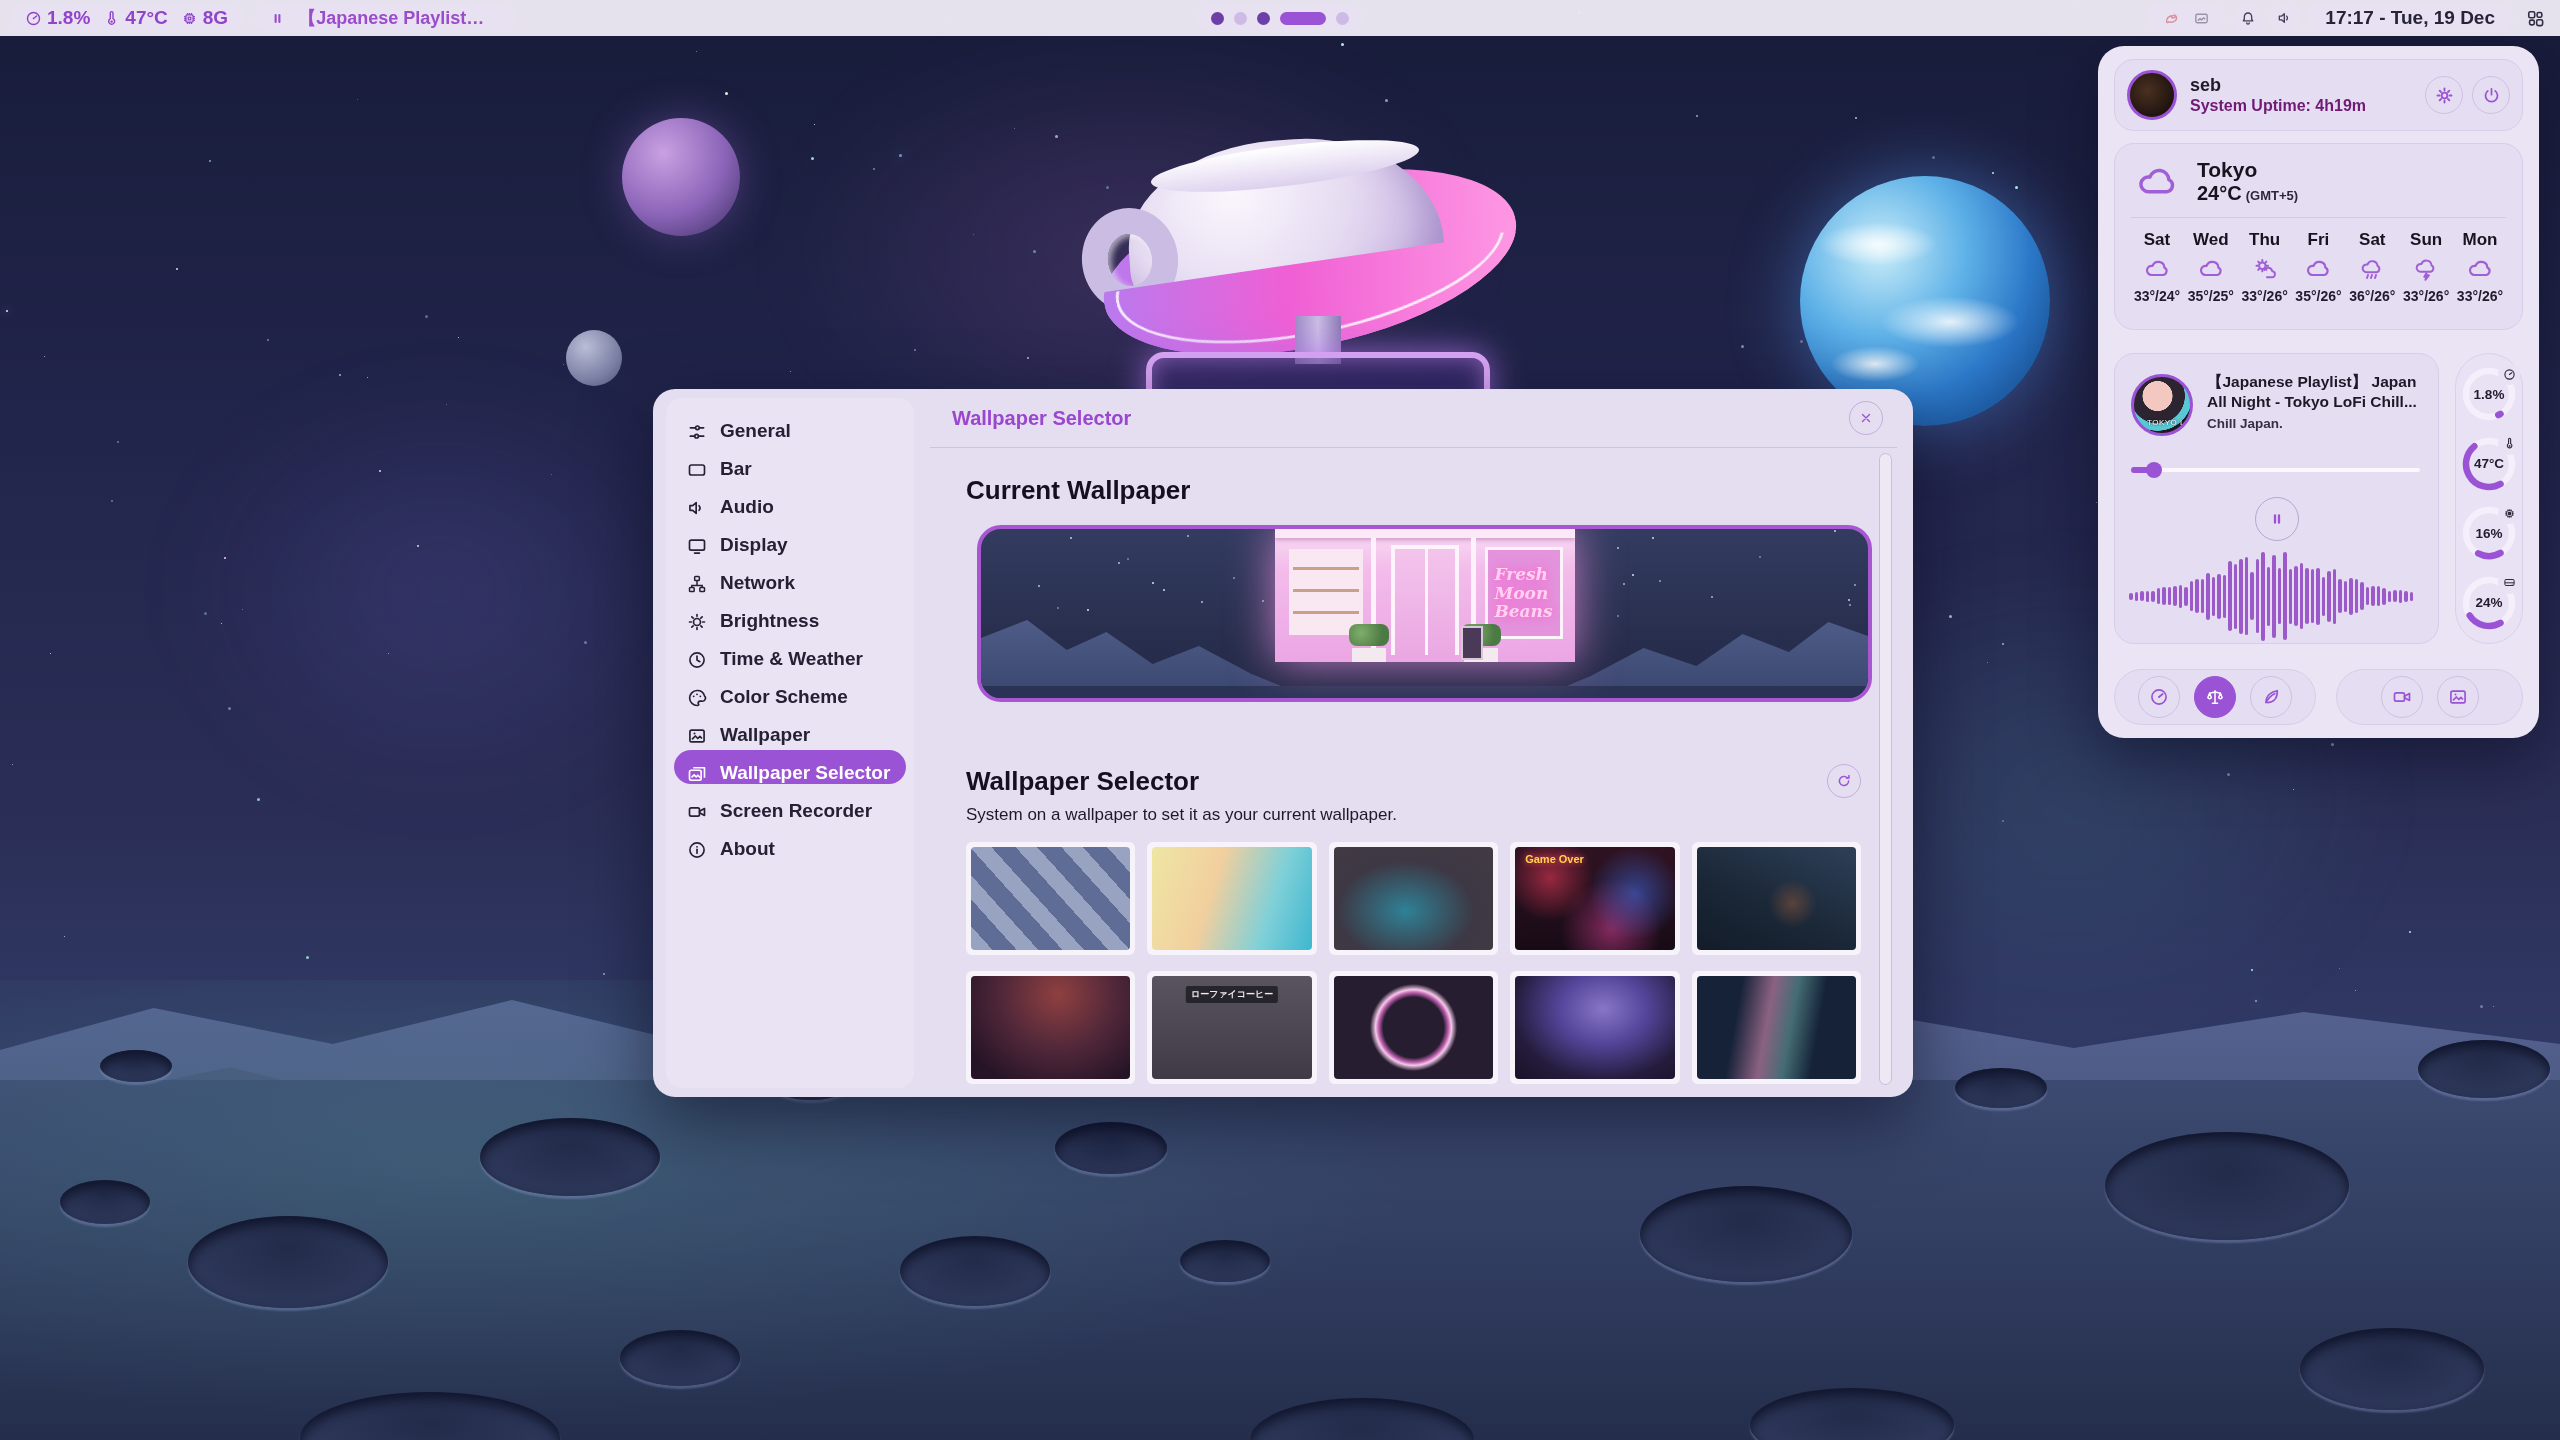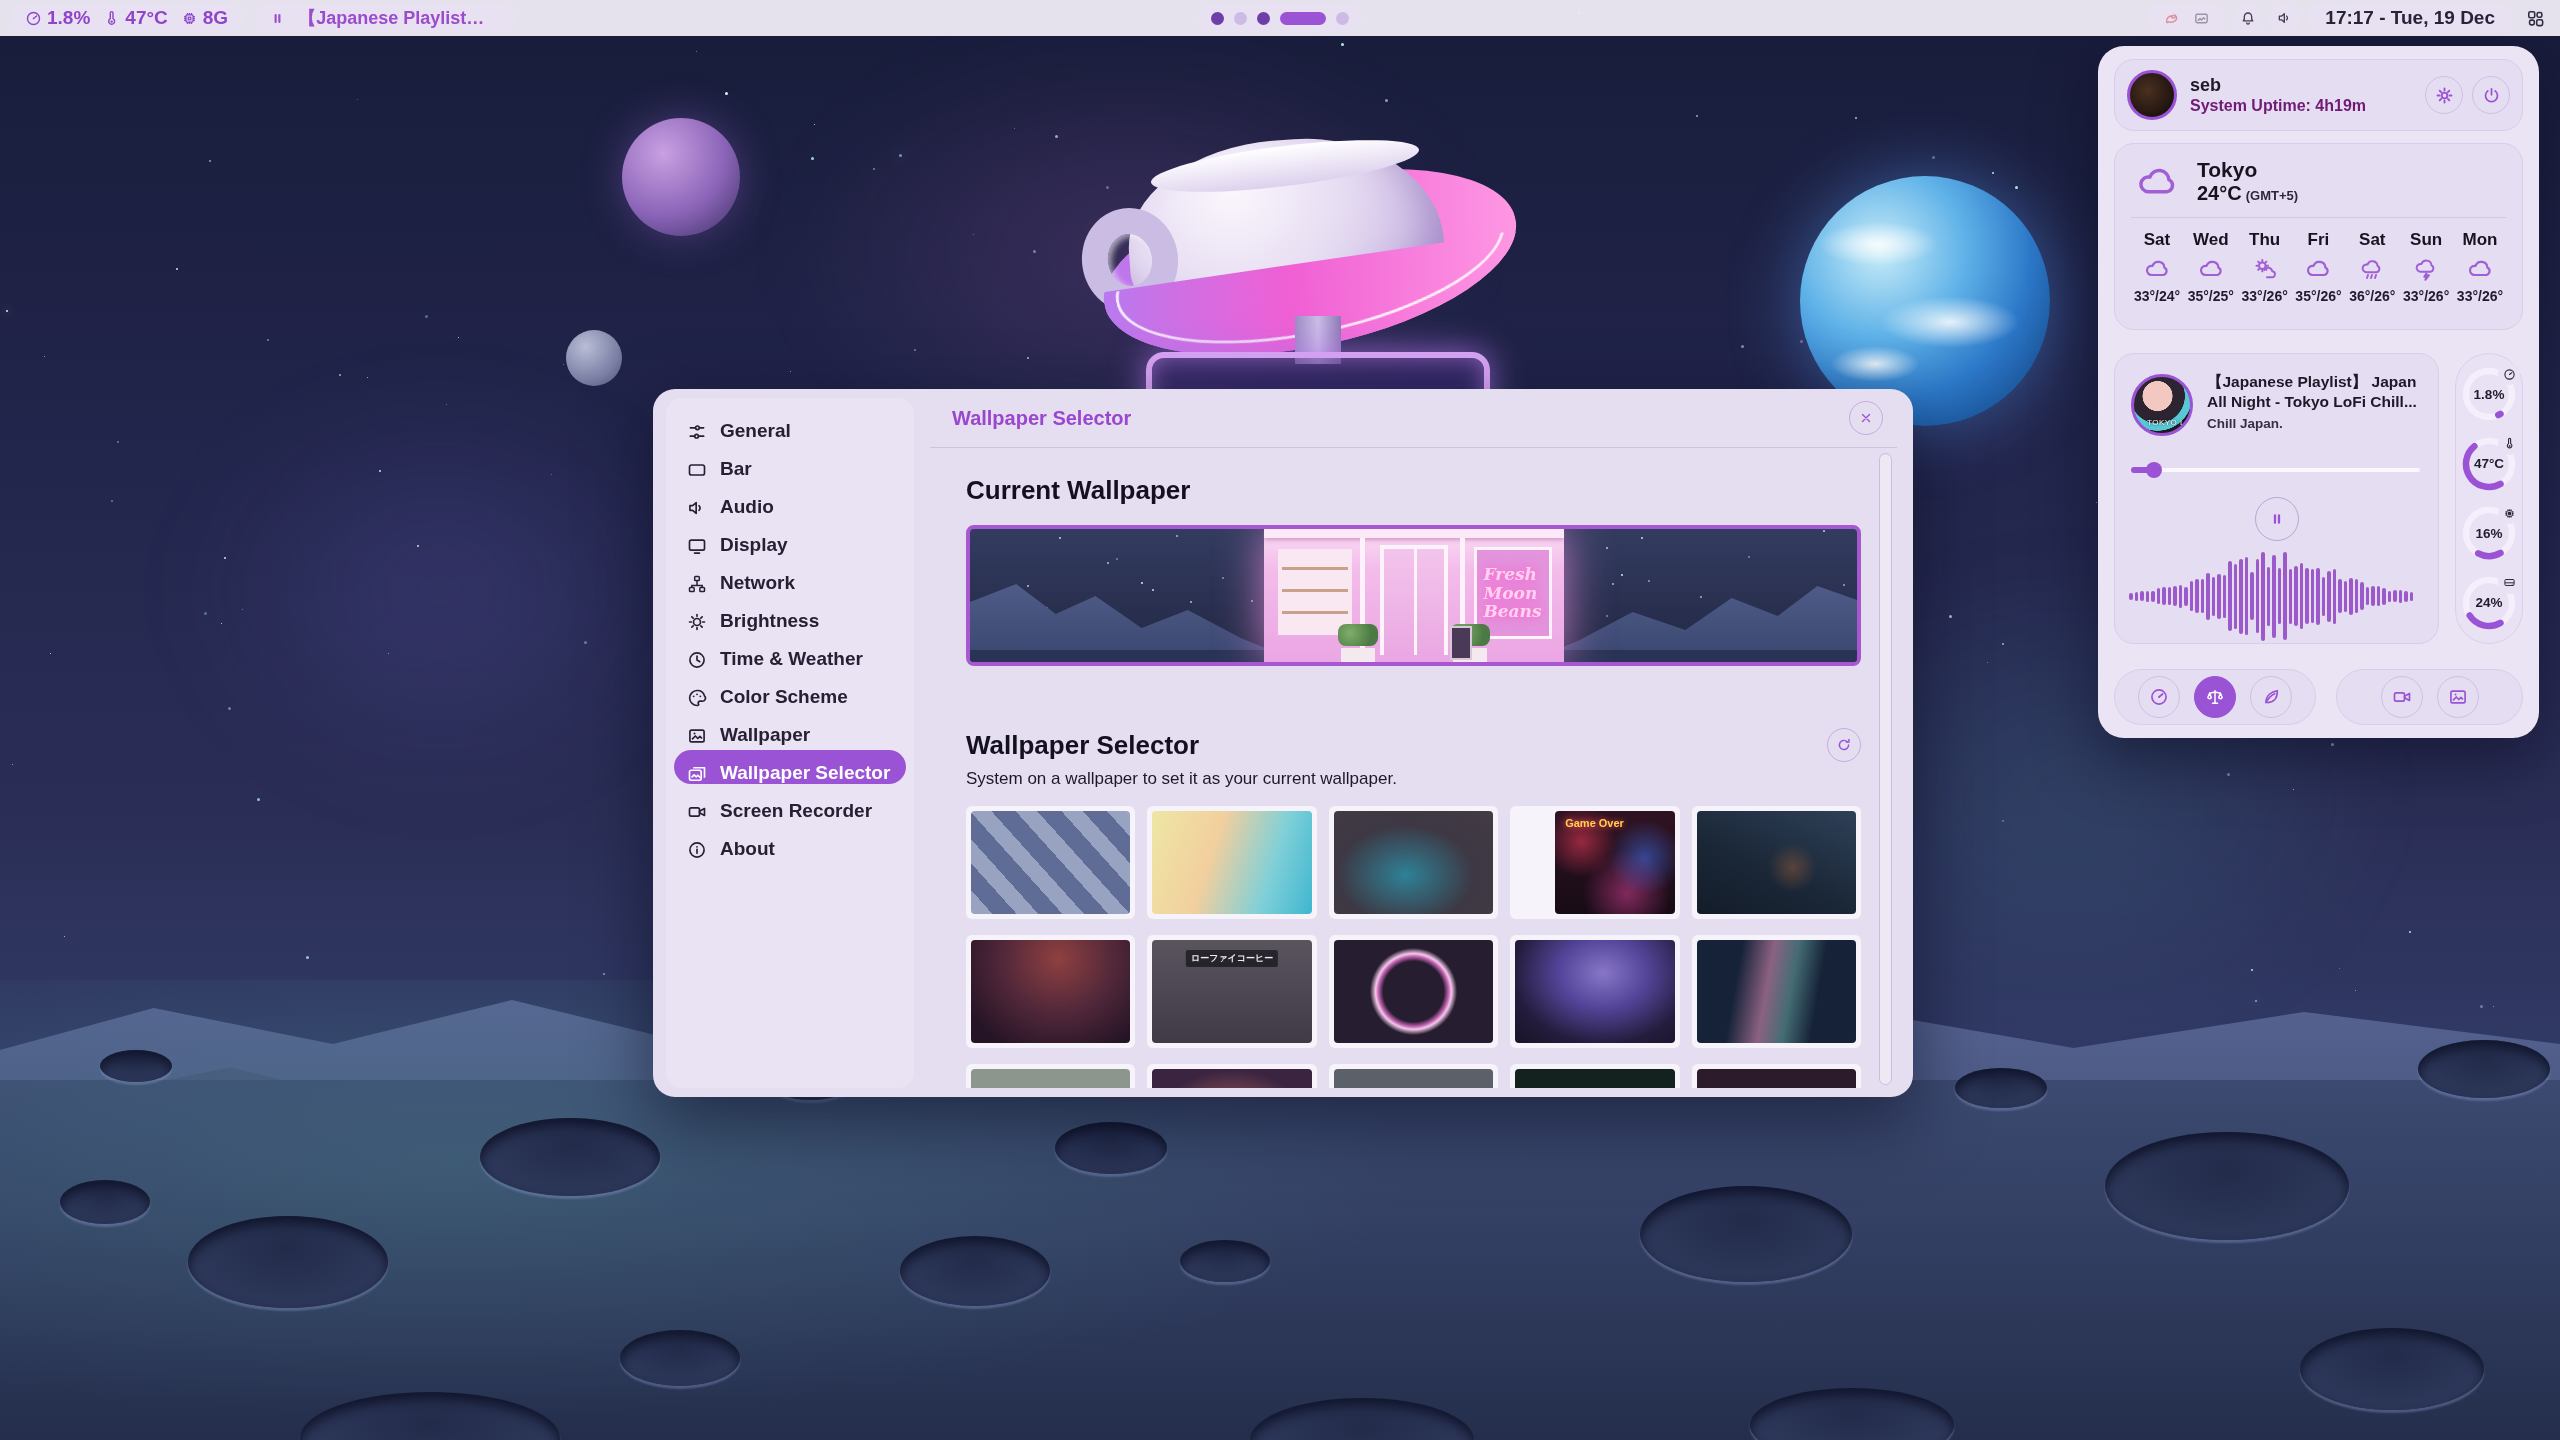--- a/index.html
+++ b/index.html
@@ -96,22 +96,22 @@
   .content{position:absolute;left:277px;top:0;right:16px;bottom:0;}
   .c-header{position:absolute;left:0;right:0;top:0;height:58px;display:flex;align-items:center;}
   .c-title{margin-left:22px;color:#9a46cf;font-weight:bold;font-size:20px;}
   .c-close{margin-left:auto;margin-right:14px;width:34px;height:34px;border-radius:50%;
     border:1.5px solid rgba(150,100,200,.4);display:flex;align-items:center;justify-content:center;color:#9a53d4;}
   .c-close svg{width:14px;height:14px;}
   .c-divider{position:absolute;left:0;right:0;top:58px;height:1px;background:#cdc4dd;}
   .c-scroll{position:absolute;left:0;right:0;top:59px;bottom:9px;overflow:hidden;padding:0 36px;}
   .h-section{font-size:26px;font-weight:bold;color:#141020;}
   .h-current{margin-top:27px;}
-  .preview{margin-top:19px;width:895px;height:141px;border:4px solid #a757cf;border-radius:8px;
-    overflow:hidden;position:relative;background:linear-gradient(180deg,#333c60,#272d4c 70%,#222845);}
+  .preview{margin-top:19px;width:895px;height:177px;border:4px solid #a757cf;border-radius:24px;
+    overflow:hidden;position:relative;background:linear-gradient(180deg,#333c60,#272d4c 70%,#222845);margin-left:11px;}
   .pv-mtn{position:absolute;bottom:0;height:100px;background:linear-gradient(180deg,#55628f,#39466e);}
   .pv-mtn.l{left:0;width:330px;
     clip-path:polygon(0 100%,0 40%,14% 22%,26% 52%,38% 34%,52% 66%,66% 48%,82% 76%,100% 100%);}
   .pv-mtn.r{right:0;width:330px;
     clip-path:polygon(100% 100%,100% 38%,88% 24%,76% 54%,62% 36%,48% 68%,32% 50%,16% 78%,0 100%);}
   .pv-ground{position:absolute;left:0;right:0;bottom:0;height:12px;background:#2a3356;}
   .cafe{position:absolute;left:50%;top:0;transform:translateX(-50%);width:300px;height:133px;
     background:linear-gradient(180deg,#f9ddf4 0%,#f3bcea 30%,#eba6e4 100%);
     box-shadow:0 0 46px rgba(243,150,230,.75);}
   .cafe-roof{position:absolute;left:0;right:0;top:0;height:9px;background:#fbe9f8;
@@ -852,21 +852,21 @@
             <div class="thumb-cell">
               <div class="thumb" style="background: repeating-linear-gradient(48deg, rgb(152, 163, 194) 0px, rgb(152, 163, 194) 16px, rgb(94, 108, 150) 16px, rgb(94, 108, 150) 34px);"></div>
             </div>
             <div class="thumb-cell">
               <div class="thumb" style="background: linear-gradient(108deg, rgb(238, 230, 164) 0%, rgb(242, 207, 158) 38%, rgb(127, 208, 216) 72%, rgb(63, 182, 208) 100%);"></div>
             </div>
             <div class="thumb-cell">
               <div class="thumb" style="background: radial-gradient(at 45% 62%, rgb(47, 129, 150) 0%, rgb(61, 56, 68) 55%, rgb(67, 58, 68) 100%), radial-gradient(circle at 30% 12%, rgba(220, 120, 70, 0.55), rgba(0, 0, 0, 0) 40%);"></div>
             </div>
             <div class="thumb-cell">
-              <div class="thumb" style="background: radial-gradient(circle at 22% 30%, rgba(240, 60, 90, 0.55), rgba(0, 0, 0, 0) 30%), radial-gradient(circle at 75% 45%, rgba(70, 120, 255, 0.5), rgba(0, 0, 0, 0) 35%), radial-gradient(circle at 60% 80%, rgba(230, 70, 160, 0.5), rgba(0, 0, 0, 0) 40%), linear-gradient(rgb(48, 19, 35) 0%, rgb(23, 11, 22) 100%); margin-left: 40px;">
+              <div class="thumb" style="background: radial-gradient(circle at 22% 30%, rgba(240, 60, 90, 0.55), rgba(0, 0, 0, 0) 30%), radial-gradient(circle at 75% 45%, rgba(70, 120, 255, 0.5), rgba(0, 0, 0, 0) 35%), radial-gradient(circle at 60% 80%, rgba(230, 70, 160, 0.5), rgba(0, 0, 0, 0) 40%), linear-gradient(rgb(48, 19, 35) 0%, rgb(23, 11, 22) 100%);">
                 <span class="tsign" style="left: 10px; top: 6px; color: rgb(255, 211, 77); font-size: 11px; text-shadow: rgb(255, 80, 80) 0px 0px 6px;">Game Over</span>
               </div>
             </div>
             <div class="thumb-cell">
               <div class="thumb" style="background: radial-gradient(circle at 60% 55%, rgba(200, 110, 60, 0.35), rgba(0, 0, 0, 0) 22%), linear-gradient(205deg, rgb(46, 64, 88) 0%, rgb(27, 40, 56) 55%, rgb(19, 28, 41) 100%);"></div>
             </div>
             <div class="thumb-cell">
               <div class="thumb" style="background: radial-gradient(at 55% 18%, rgb(143, 64, 64) 0%, rgb(82, 40, 58) 45%, rgb(37, 20, 38) 85%);"></div>
             </div>
             <div class="thumb-cell">

